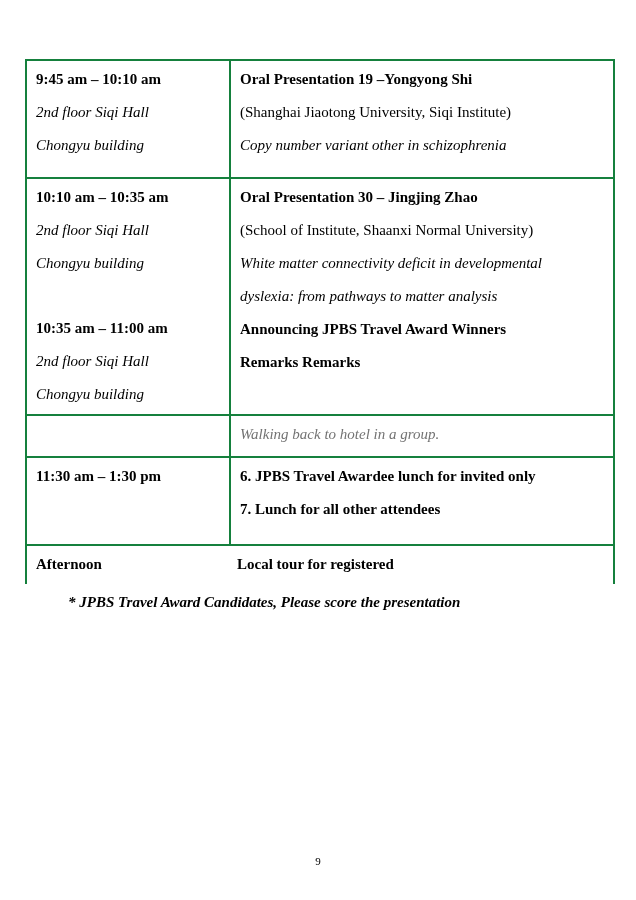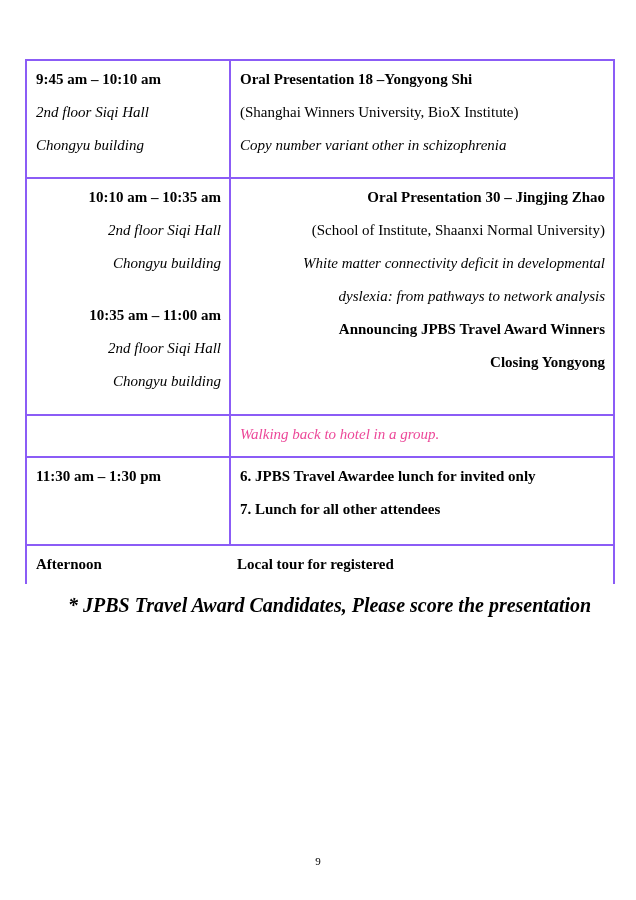--- a/index.html
+++ b/index.html
@@ -17,46 +17,46 @@
     position: absolute;
     left: 25px;
     top: 59px;
     width: 588px;
     border-collapse: collapse;
     table-layout: fixed;
   }
   col.col-time { width: 204px; }
   col.col-event { width: 384px; }
   td.cell {
-    border: 2px solid #8b5cf6;
+    border: 2px solid #15803d;
     vertical-align: top;
     padding: 2px 8px 0 9px;
     font-size: 15px;
     line-height: 33px;
   }
   tr.row1 td { height: 118px; }
-  tr.row2 td { height: 237px; text-align: right; }
+  tr.row2 td { height: 237px; }
   tr.row3 td { height: 42px; }
   tr.row4 td { height: 88px; }
   tr.row5 td { height: 39px; border-bottom: none; margin-top: 48px; }
   .bold { font-weight: bold; }
   .italic { font-style: italic; }
-  .gap { margin-top: 19px; }
+  .gap { margin-top: 32px; }
   .red { color: #ff0000; }
   .afternoon-label {
     display: inline-block;
     width: 201px;
     font-weight: bold;
   }
   .afternoon-event { font-weight: bold; }
   .footnote {
     position: absolute;
     left: 68px;
     top: 594px;
-    font-size: 20px;
+    font-size: 15px;
     font-weight: bold;
     font-style: italic;
   }
   .page-number {
     position: absolute;
     left: 0;
     top: 855px;
     width: 100%;
     text-align: center;
     font-size: 11px;
@@ -74,49 +74,49 @@
       </colgroup>
     <tbody>
 
       <tr class="row1">
         <td class="cell">
           <div class="bold">9:45 am – 10:10 am</div>
           <div class="italic">2nd floor Siqi Hall</div>
           <div class="italic">Chongyu building</div>
         </td>
         <td class="cell">
-          <div class="bold">Oral Presentation 18 –Yongyong Shi</div>
-          <div>(Shanghai Winners University, BioX Institute)</div>
+          <div class="bold">Oral Presentation 19 –Yongyong Shi</div>
+          <div>(Shanghai Jiaotong University, Siqi Institute)</div>
           <div class="italic">Copy number variant other in schizophrenia</div>
         </td>
       </tr>
 
       <tr class="row2">
         <td class="cell">
           <div class="bold">10:10 am – 10:35 am</div>
           <div class="italic">2nd floor Siqi Hall</div>
           <div class="italic">Chongyu building</div>
           <div class="bold gap">10:35 am – 11:00 am</div>
           <div class="italic">2nd floor Siqi Hall</div>
           <div class="italic">Chongyu building</div>
         </td>
         <td class="cell">
           <div class="bold">Oral Presentation 30 – Jingjing Zhao</div>
           <div>(School of Institute, Shaanxi Normal University)</div>
           <div class="italic">White matter connectivity deficit in developmental</div>
-          <div class="italic">dyslexia: from pathways to network analysis</div>
+          <div class="italic">dyslexia: from pathways to matter analysis</div>
           <div class="bold">Announcing JPBS Travel Award Winners</div>
-          <div class="bold">Closing Yongyong</div>
+          <div class="bold">Remarks Remarks</div>
         </td>
       </tr>
 
       <tr class="row3">
         <td class="cell"></td>
         <td class="cell">
-          <div class="italic red" style="color: #ec4899;">Walking back to hotel in a group.</div>
+          <div class="italic red" style="color: #737373;">Walking back to hotel in a group.</div>
         </td>
       </tr>
 
       <tr class="row4">
         <td class="cell">
           <div class="bold">11:30 am – 1:30 pm</div>
         </td>
         <td class="cell">
           <div class="bold">6. JPBS Travel Awardee lunch for invited only</div>
           <div class="bold">7. Lunch for all other attendees</div>

